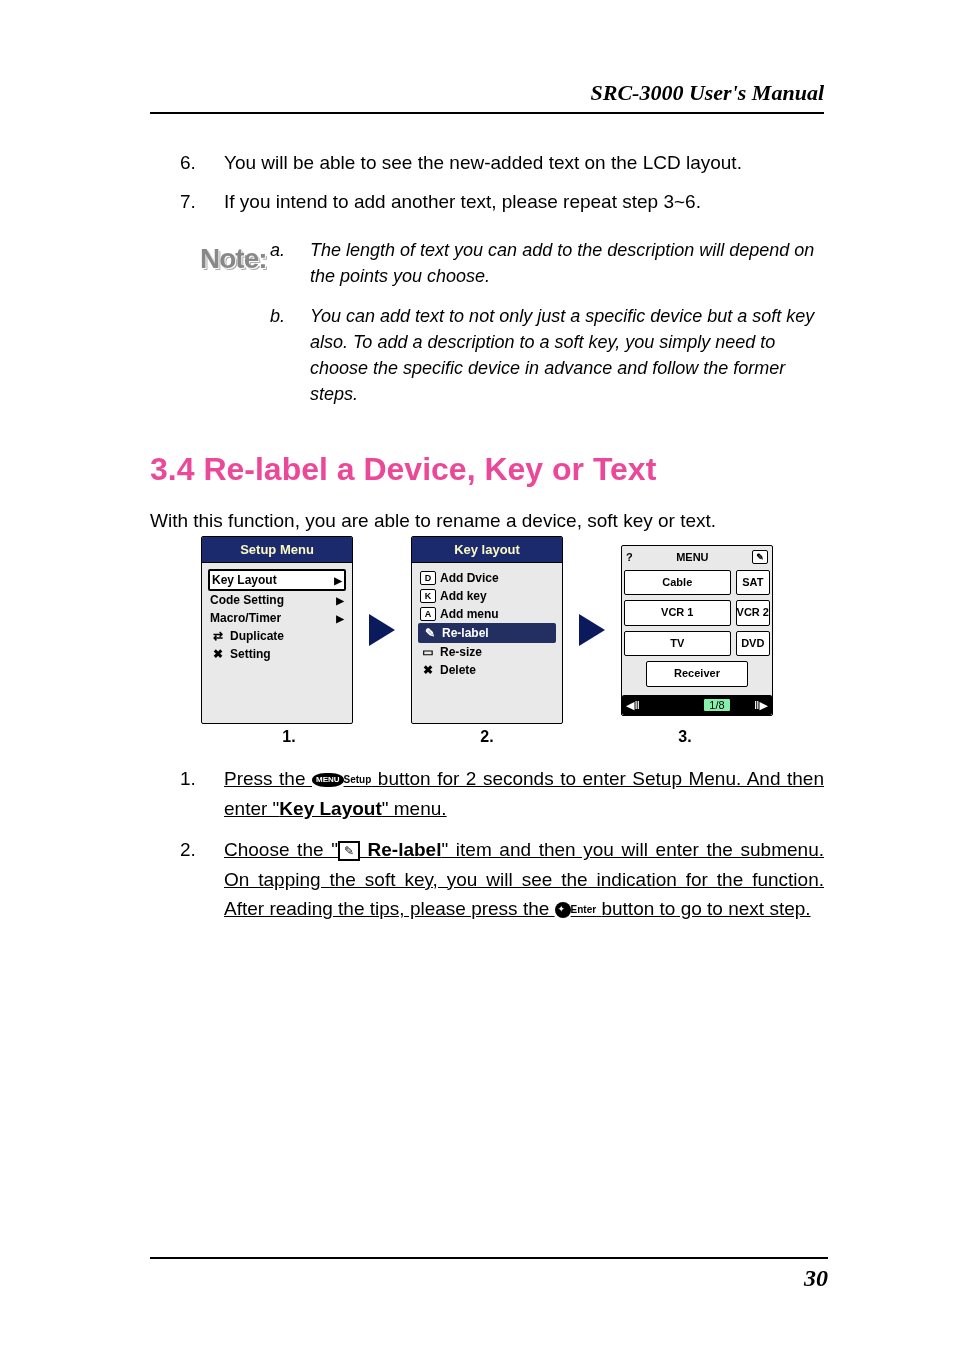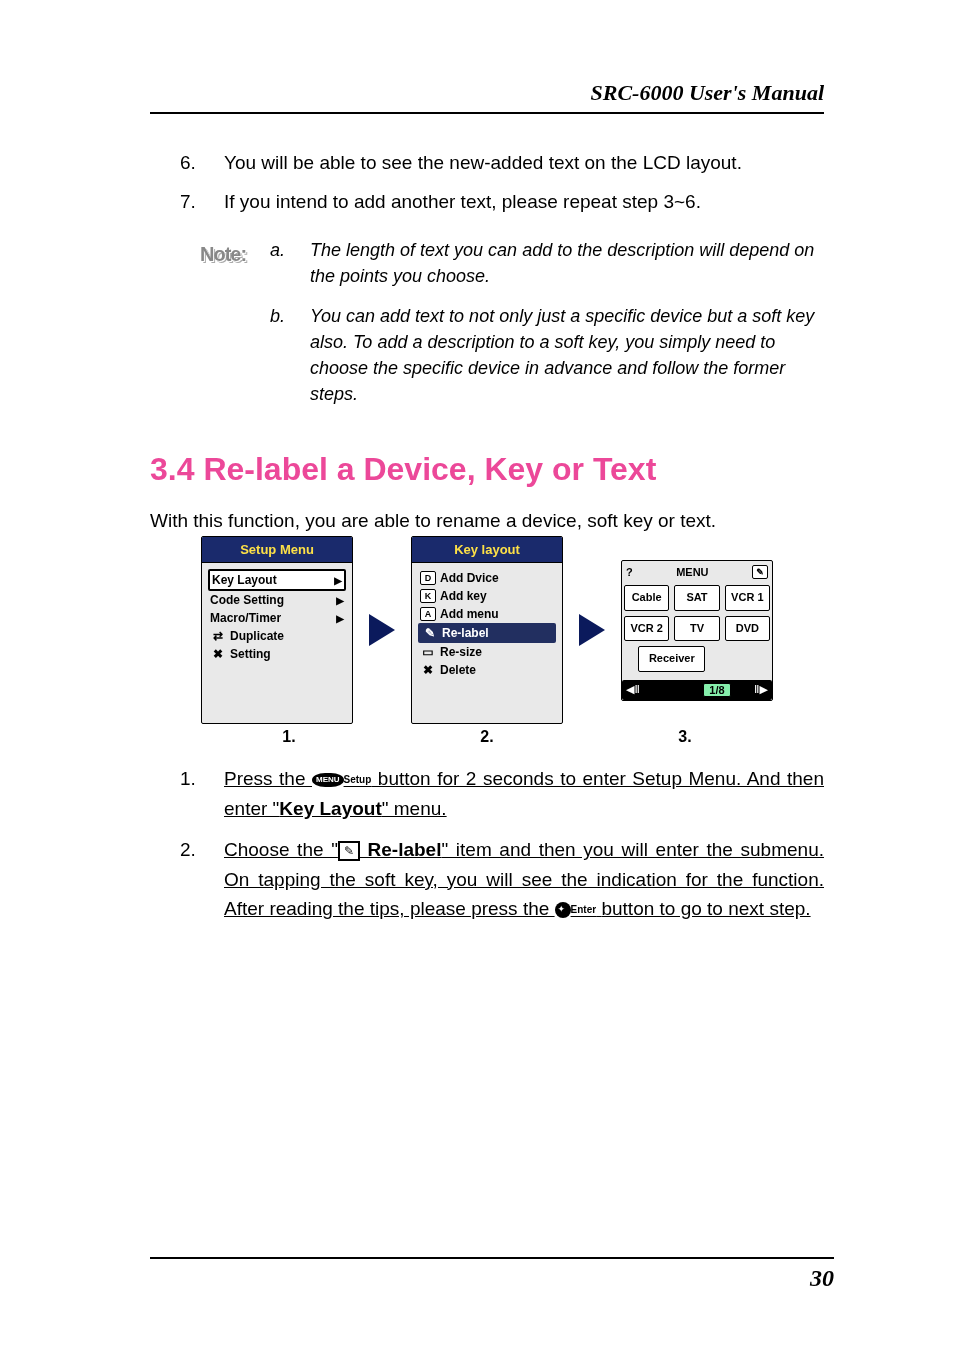--- a/index.html
+++ b/index.html
@@ -42,21 +42,21 @@
   }
   .note-glyph {
     width: 120px;
     flex-shrink: 0;
     padding-top: 6px;
     padding-left: 50px;
   }
   .note-glyph-text {
     font-family: "Arial Black", sans-serif;
     font-weight: 900;
-    font-size: 20px;
+    font-size: 28px;
     color: #888;
     text-shadow: 1px 1px 0 #fff, 2px 2px 0 #aaa;
     letter-spacing: -1px;
   }
   .note-list {
     flex: 1;
     font-style: italic;
     font-size: 18px;
     line-height: 1.45;
   }
@@ -87,21 +87,21 @@
   .screen {
     width: 152px;
     background: #e9e9e9;
     border: 1px solid #000;
     border-radius: 2px;
     font-size: 11px;
     overflow: hidden;
   }
   .screen-title {
     background: #1a2a6c;
-    color: #fde047;
+    color: #fef9c3;
     font-weight: bold;
     text-align: center;
     padding: 5px 0;
     font-size: 13px;
     border-bottom: 1px solid #000;
   }
   .screen-body {
     padding: 6px 6px 10px 6px;
     min-height: 160px;
   }
@@ -142,21 +142,21 @@
     align-items: center;
     justify-content: center;
     font-size: 9px;
     font-weight: bold;
     background: #fff;
     color: #000;
   }
   .ki { display:inline-block; width:16px; text-align:center; font-weight:bold; font-size:12px; }
   .device-grid {
     display: grid;
-    grid-template-columns: 1fr 1fr 1fr;
+    grid-template-columns: 1fr;
     gap: 5px;
     padding: 2px;
   }
   .dev-btn {
     border: 1.5px solid #000;
     background: #fff;
     text-align: center;
     font-weight: bold;
     font-size: 11px;
     padding: 6px 0;
@@ -180,21 +180,21 @@
     padding: 3px 4px;
     margin-top: 6px;
     border-radius: 2px;
     font-size: 11px;
   }
   .pager .pg {
     background: #86efac; color: #000;
     border: 1px solid #000;
     padding: 0 5px;
     border-radius: 2px;
-    font-weight: bold;
+    font-weight: normal;
     margin-left: 40px;
   }
   .captions {
     display: flex;
     justify-content: space-around;
     font-weight: bold;
     font-size: 16px;
     margin: 4px 0 18px 0;
     padding: 0 40px;
   }
@@ -232,36 +232,36 @@
     vertical-align:middle;
     position:relative;
   }
   .circle-icon::after{
     content:"✦"; color:#fff; font-size:9px;
     position:absolute; left:3px; top:1px;
   }
   .footer {
     position: absolute;
     bottom: 60px;
-    left: 150px; right: 120px;
+    left: 150px; right: 126px;
     border-top: 2.5px solid #000;
     text-align: right;
     padding-top: 6px;
     font-family: "Times New Roman", serif;
     font-style: italic;
     font-weight: bold;
     font-size: 24px;
   }
   .mi-icon { width: 16px; display:inline-block; text-align:center; }
 </style>
 </head>
 <body>
 
 <div class="header">
-  <span>SRC-6000 User's Manual</span>
+  <span>SRC-3000 User's Manual</span>
 </div>
 
 <div class="list-top">
   <div class="item">
     <span class="num">6.</span>
     <span>You will be able to see the new-added text on the LCD layout.</span>
   </div>
   <div class="item">
     <span class="num">7.</span>
     <span>If you intend to add another text, please repeat step 3~6.</span>

